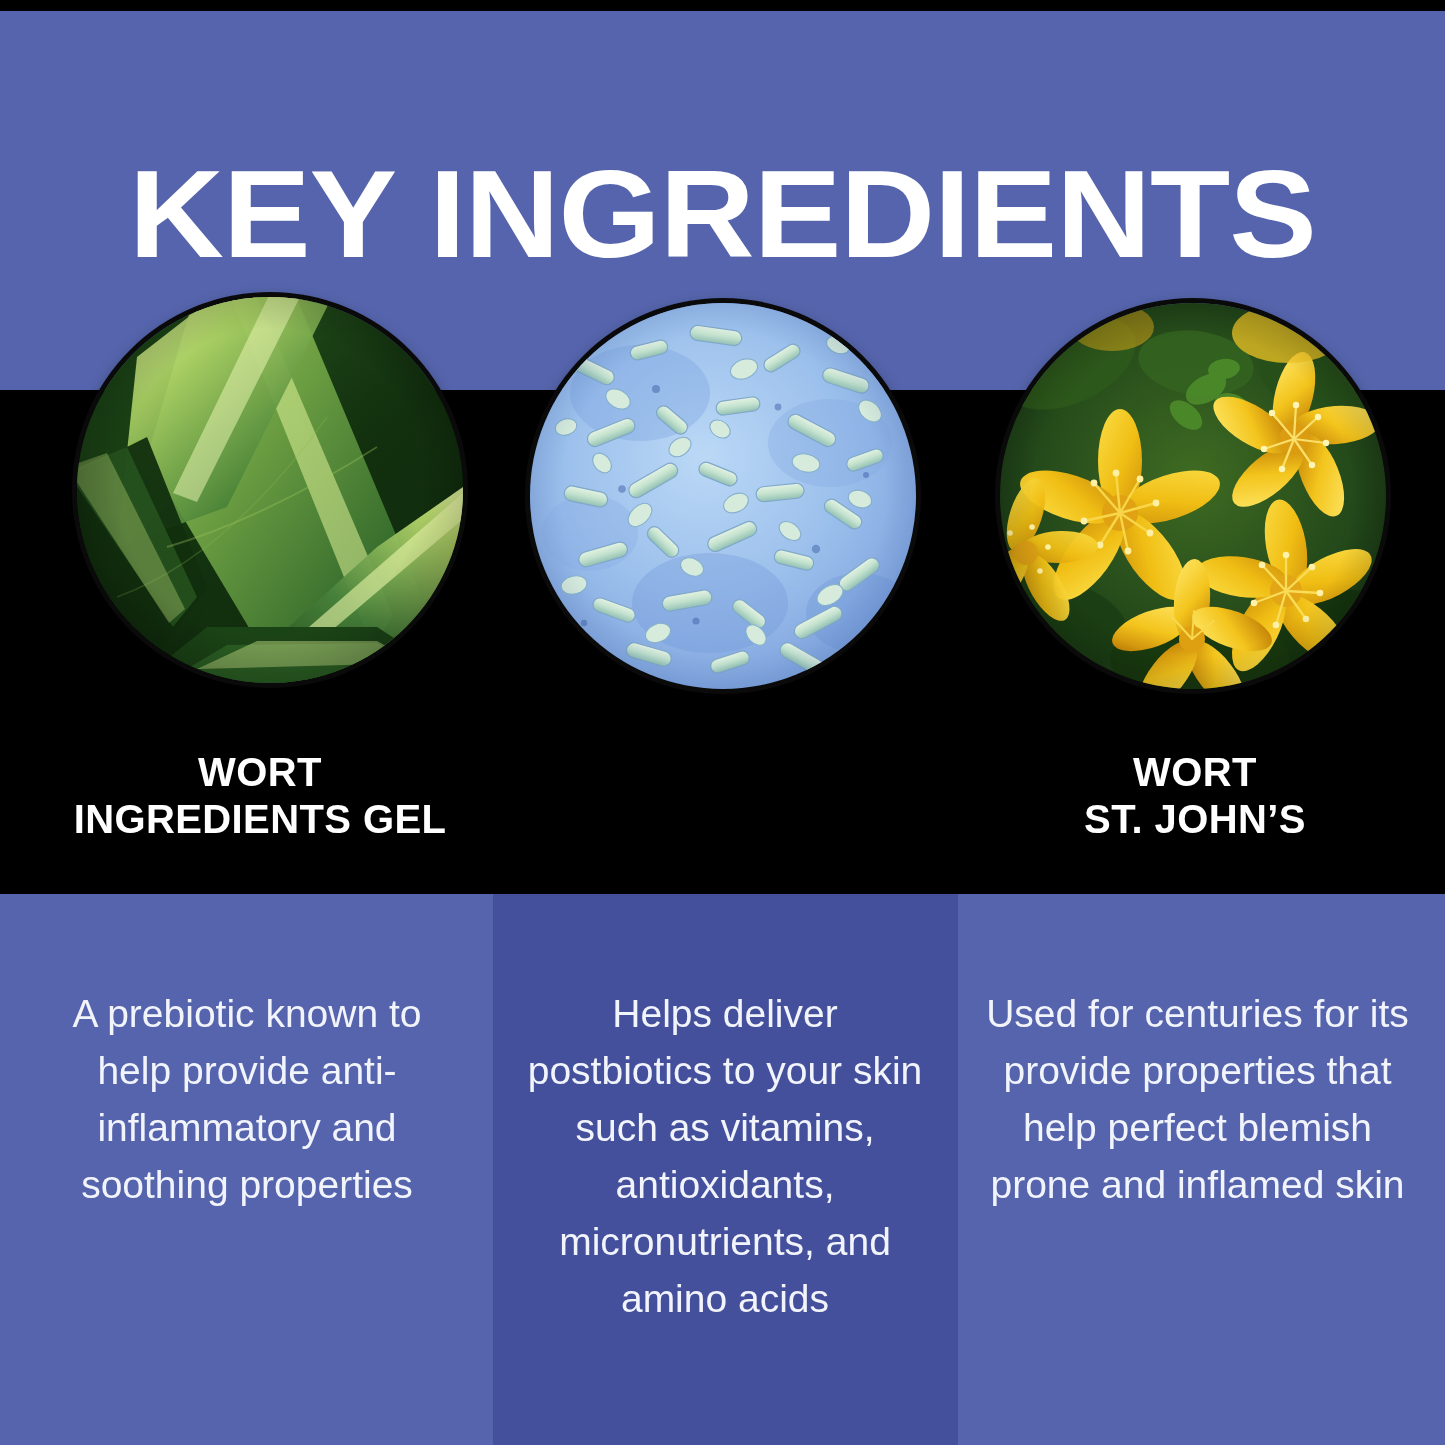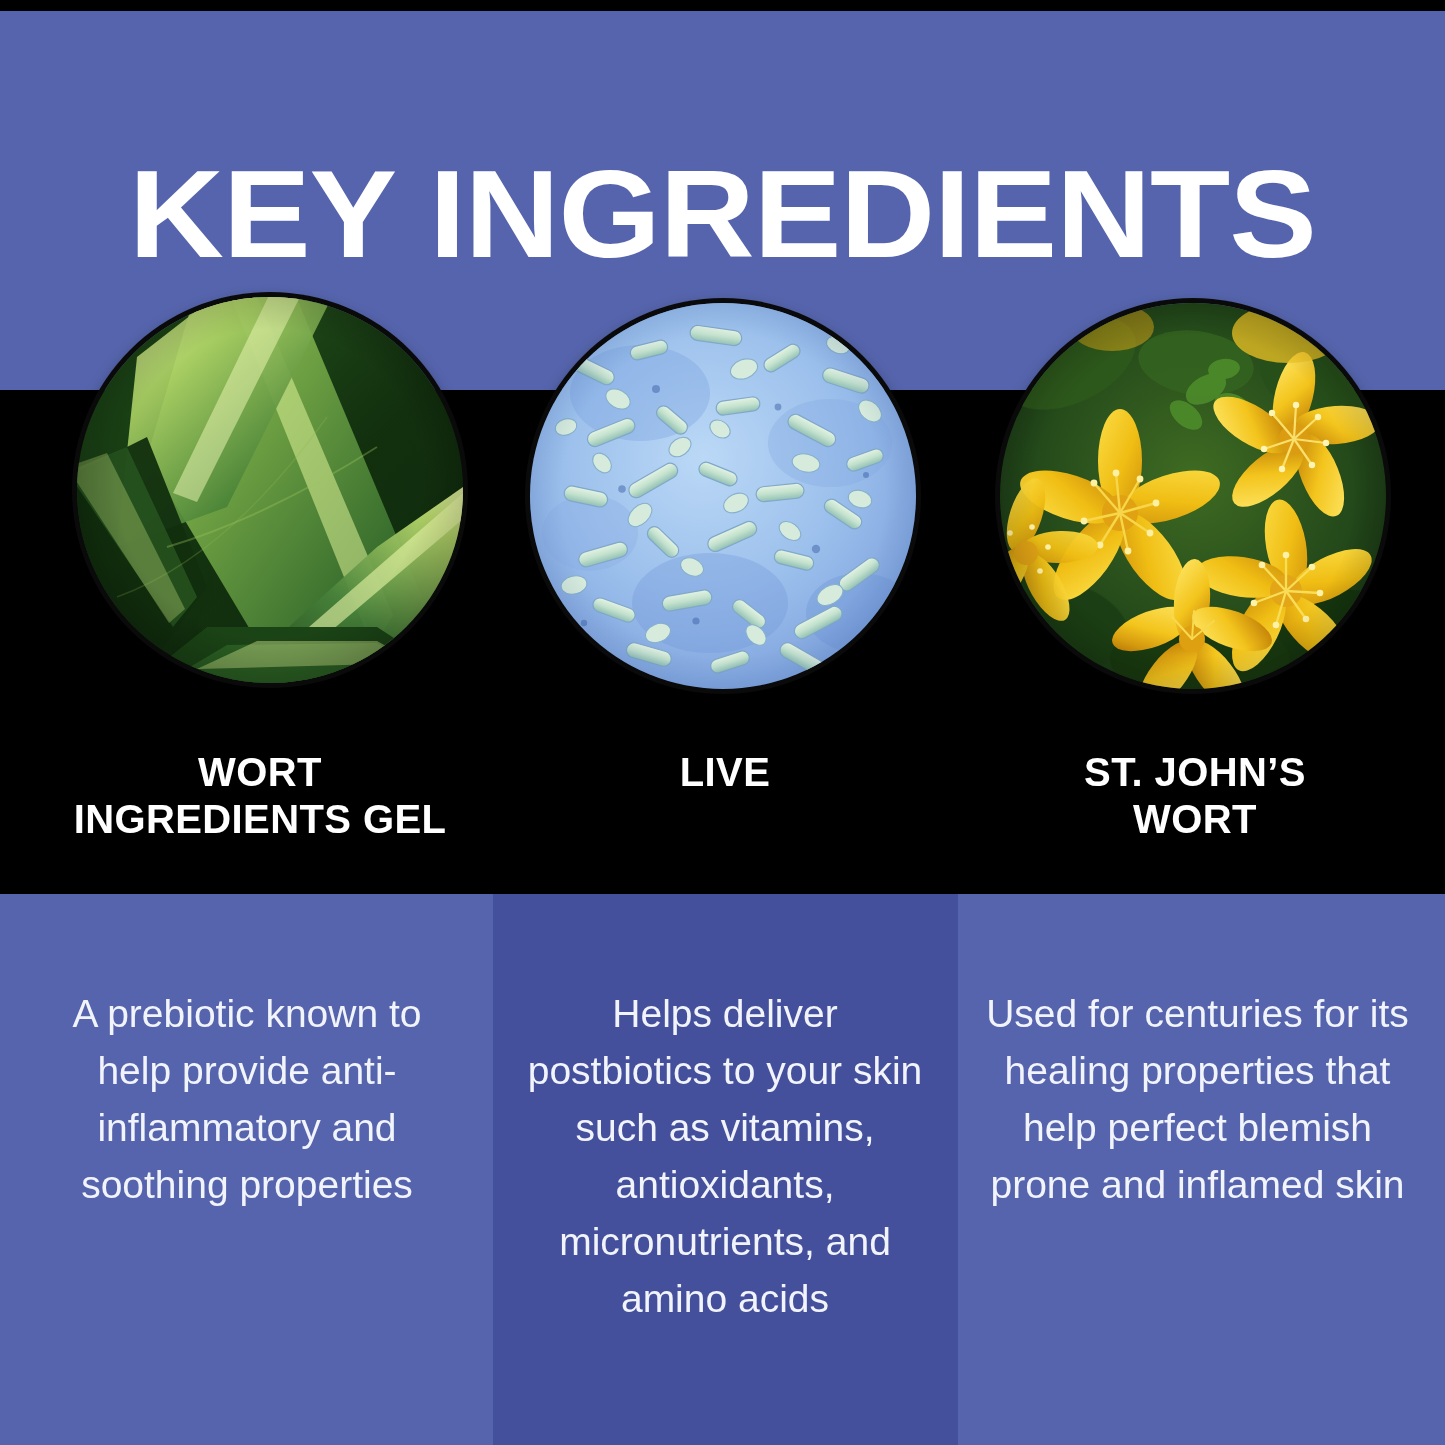--- a/index.html
+++ b/index.html
@@ -465,24 +465,23 @@
         <rect width="386" height="386" fill="url(#folVig)"></rect>
       </svg>
     </div>
   </div>
 
   <div class="name-label name-1">
     <div>WORT</div>
     <div>INGREDIENTS GEL</div>
   </div>
   <div class="name-label name-2">
-    <div>LIVE</div>
   </div>
   <div class="name-label name-3">
+    <div>WORT</div>
     <div>ST. JOHN’S</div>
-    <div>WORT</div>
   </div>
 
   <p class="desc-text desc-1">A prebiotic known to help provide anti-inflammatory and soothing properties</p>
   <p class="desc-text desc-2">Helps deliver postbiotics to your skin such as vitamins, antioxidants, micronutrients, and amino acids</p>
-  <p class="desc-text desc-3">Used for centuries for its healing properties that help perfect blemish prone and inflamed skin</p>
+  <p class="desc-text desc-3">Used for centuries for its provide properties that help perfect blemish prone and inflamed skin</p>
 
 </div>
 
 </body></html>

